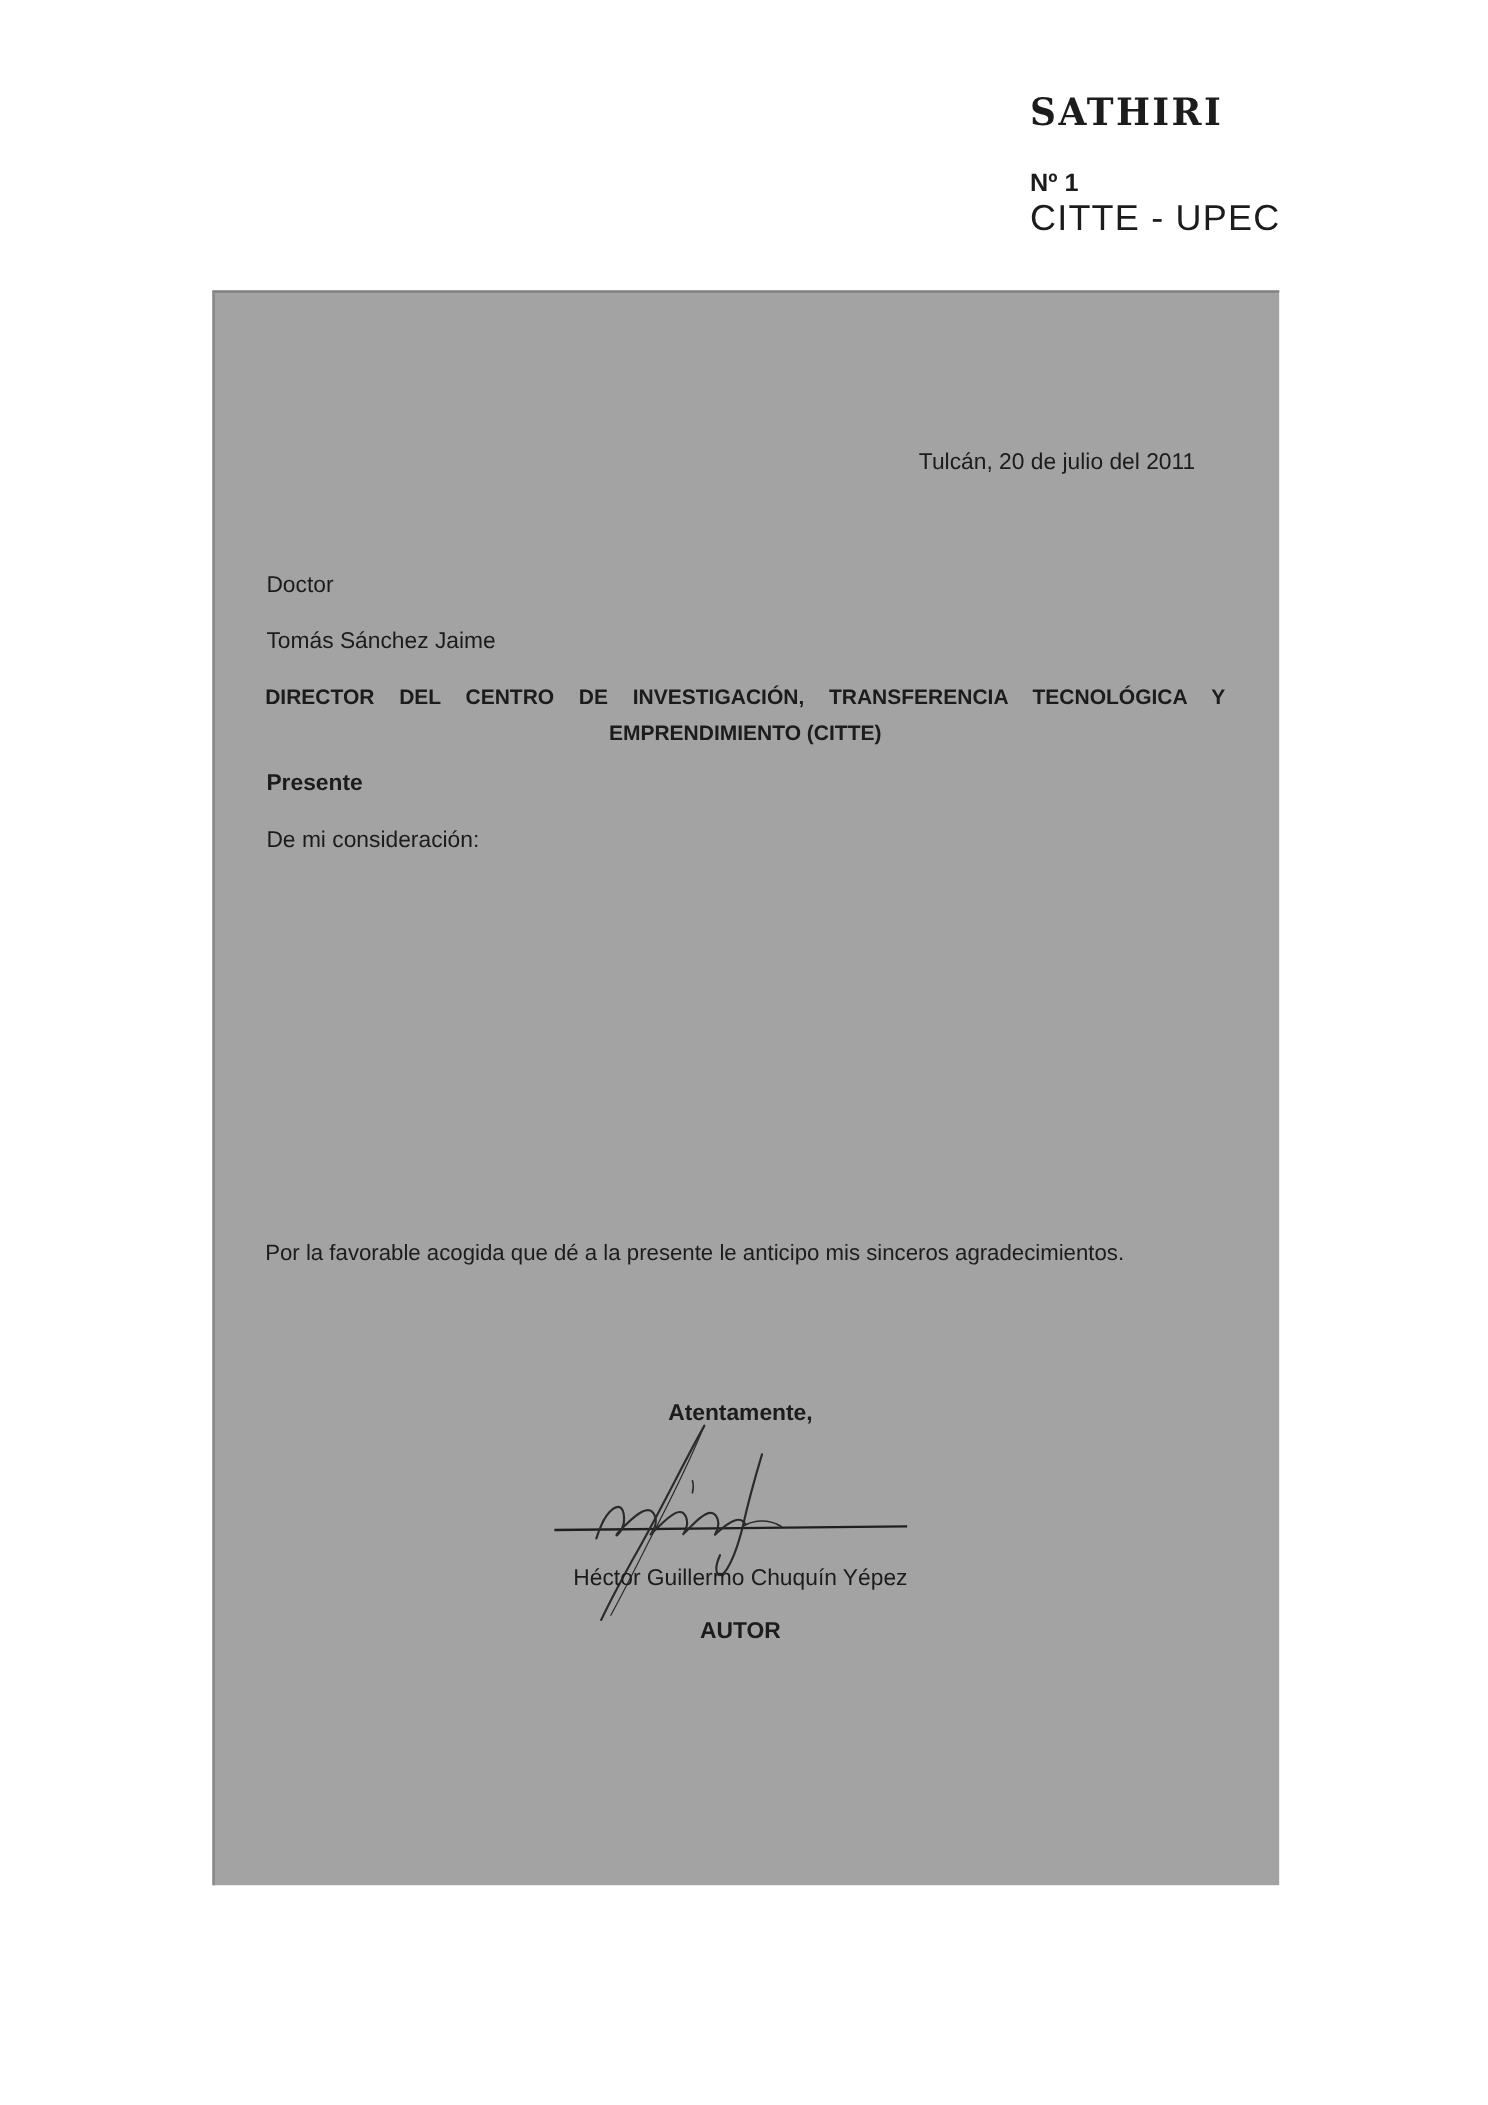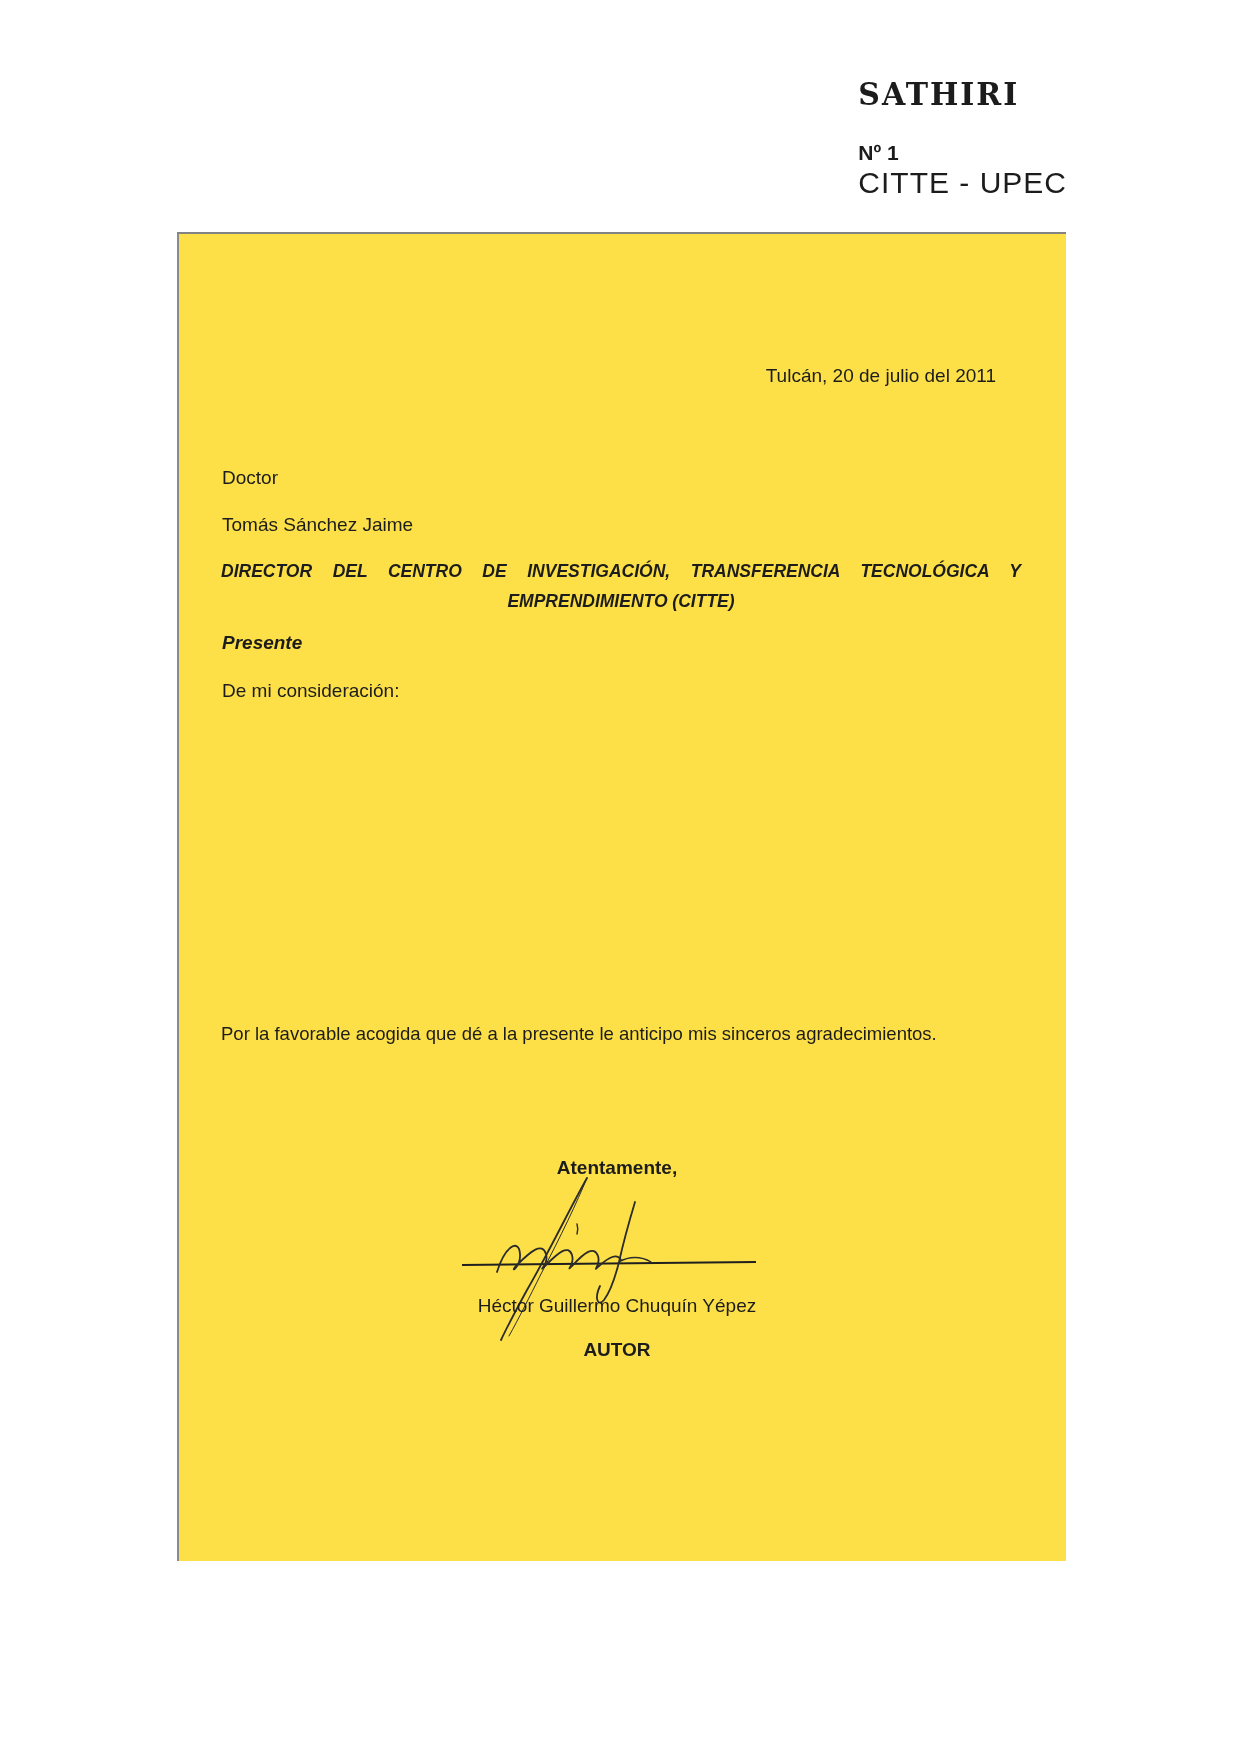--- a/index.html
+++ b/index.html
@@ -45,46 +45,45 @@
     font-size: 30px;
     font-weight: 400;
     letter-spacing: 1px;
     line-height: 1;
   }
 
   
   .letter-frame {
     position: absolute;
     left: 177px;
-    top: 232px;
+    top: 242px;
     width: 887px;
     height: 1327px;
     border-top: 2px solid #828282;
     border-left: 2px solid #8a8a8a;
-    background: #fde047;
+    background: #a3a3a3;
   }
   .letter-frame > div { position: absolute; }
 
   .txt { font-size: 19px; line-height: 28px; }
 
   .date-line      { top: 128px; right: 70px; }
   .recipient-title{ top: 230px; left: 43px; }
   .recipient-name { top: 277px; left: 43px; }
 
   .recipient-position {
     top: 322px; left: 42px; width: 800px;
     font-weight: 700;
     font-size: 17.5px;
     line-height: 30px;
-    font-style: italic;
   }
   .pos-line1 { text-align: justify; text-align-last: justify; }
   .pos-line2 { text-align: center; }
 
-  .presente-line { top: 395px; left: 43px; font-weight: 700; font-style: italic; }
+  .presente-line { top: 395px; left: 43px; font-weight: 700; }
   .salutation    { top: 443px; left: 43px; }
 
   .paragraph {
     left: 42px; width: 800px;
     font-size: 18.5px;
     line-height: 28px;
     text-align: justify;
   }
   .para1 { top: 528px; }
   .para2 { top: 638px; }

